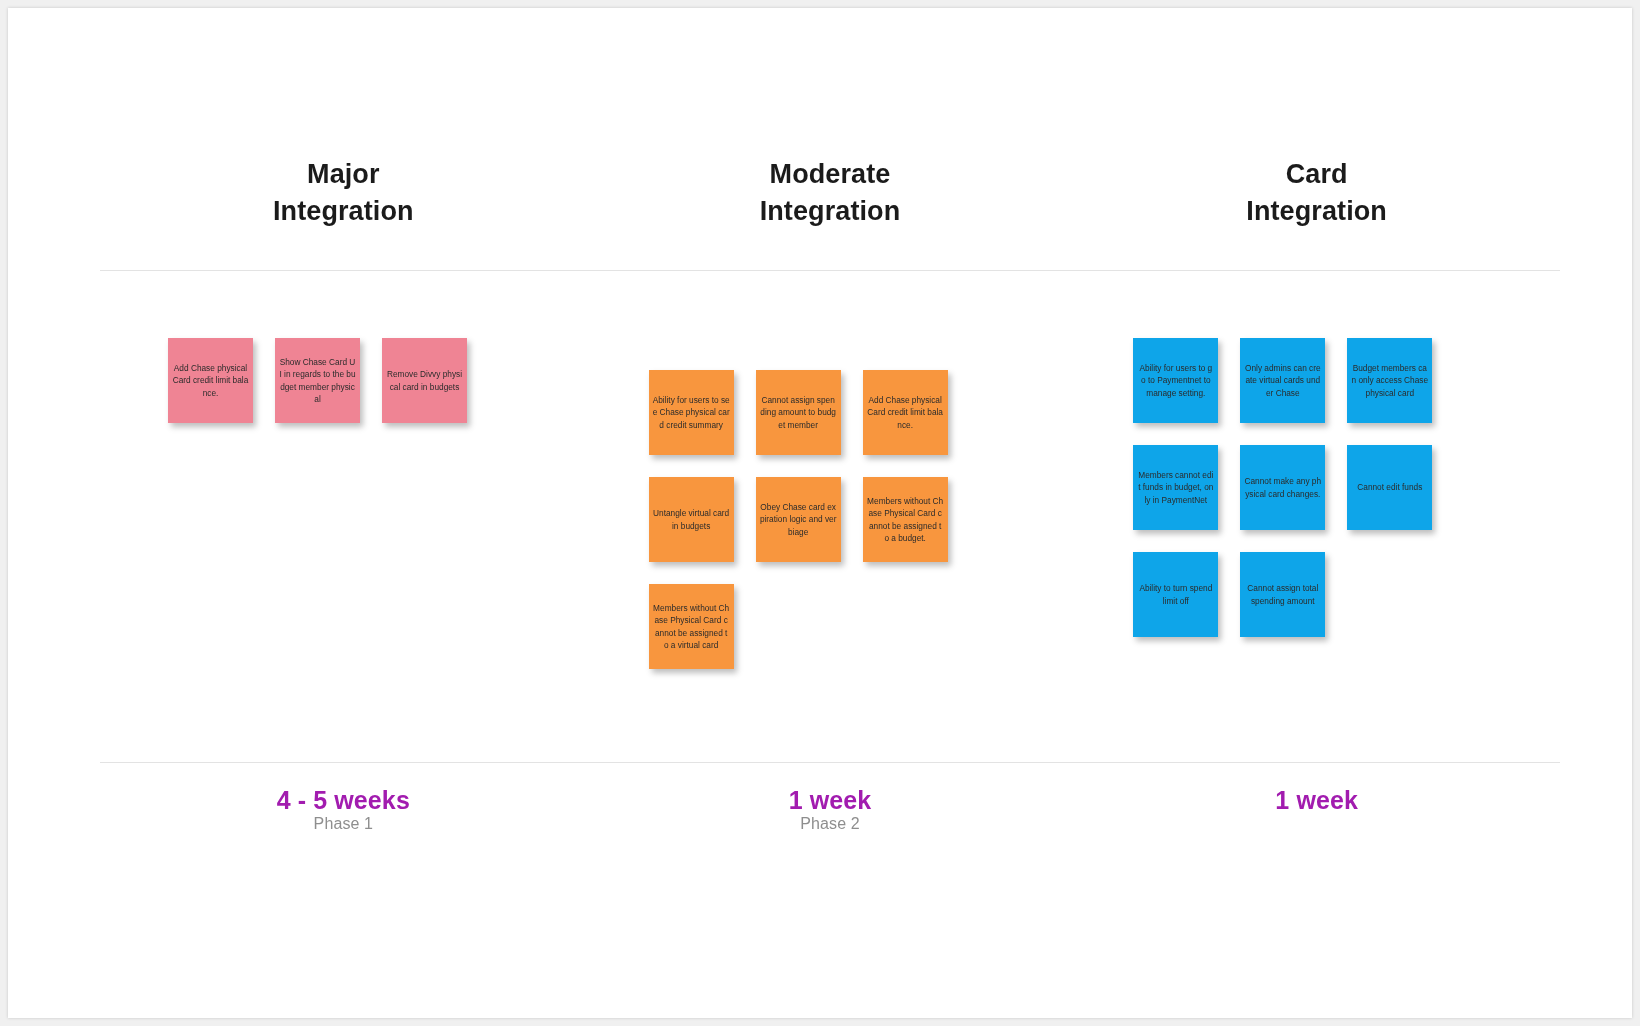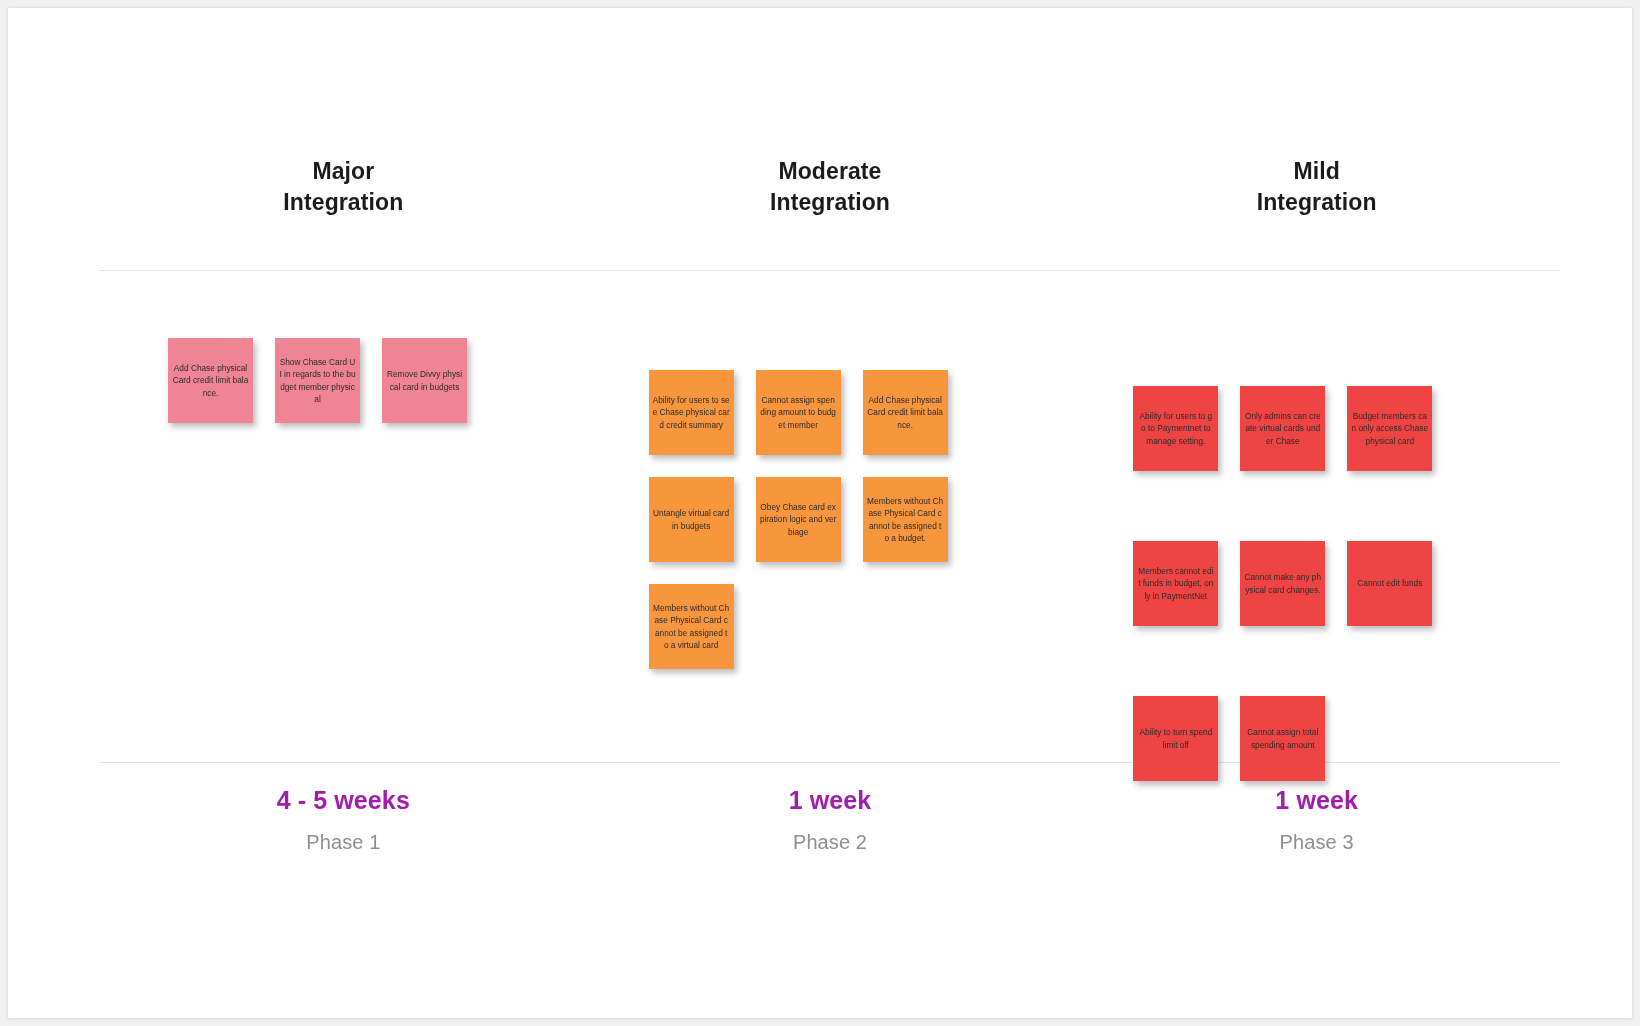--- a/index.html
+++ b/index.html
@@ -44,21 +44,21 @@
     width: 33.3333%;
     position: relative;
   }
 
   .col-header {
     position: absolute;
     top: 148px;
     left: 0;
     width: 100%;
     text-align: center;
-    font-size: 23px;
+    font-size: 27px;
     font-weight: bold;
     color: #1b1b1b;
     line-height: 1.36;
     letter-spacing: 0.1px;
   }
 
   .notes {
     position: absolute;
     top: 318px;
     left: 0;
@@ -92,38 +92,37 @@
     word-break: break-all;
     overflow-wrap: anywhere;
     hyphens: none;
   }
   .note span {
     display: block;
     width: 100%;
   }
   .note-pink   { background: #ef8494; }
   .note-orange { background: #f8963e; }
-  .note-yellow { background: #ef4444; margin-top: 48px; }
+  .note-yellow { background: #0ea5e9; }
 
   .col-footer {
     position: absolute;
     top: 778px;
     left: 0;
     width: 100%;
     text-align: center;
   }
   .footer-duration {
     font-size: 25px;
     font-weight: bold;
     color: #a21caf;
     letter-spacing: 0.1px;
   }
   .footer-phase {
-    margin-top: 16px;
-    font-size: 20px;
+    font-size: 16px;
     color: #8e8e8e;
     letter-spacing: 0.1px;
   }
 </style>
 </head>
 <body>
 
 <div class="board">
 
   <div class="divider divider-top"></div>
@@ -182,21 +181,21 @@
           </div>
       </div>
       <div class="col-footer">
         <div class="footer-duration">1 week</div>
         <div class="footer-phase">Phase 2</div>
       </div>
     </div>
 
     <div class="column col-mild">
       <div class="col-header">
-        <div>Mild</div>
+        <div>Card</div>
         <div>Integration</div>
       </div>
       <div class="notes">
         <div class="note note-yellow">
             <span>Ability for users to go to Paymentnet to manage setting.</span>
           </div>
         <div class="note note-yellow">
             <span>Only admins can create virtual cards under Chase</span>
           </div>
         <div class="note note-yellow">
@@ -213,18 +212,17 @@
           </div>
         <div class="note note-yellow">
             <span>Ability to turn spend limit off</span>
           </div>
         <div class="note note-yellow">
             <span>Cannot assign total spending amount</span>
           </div>
       </div>
       <div class="col-footer">
         <div class="footer-duration">1 week</div>
-        <div class="footer-phase">Phase 3</div>
       </div>
     </div>
 
   </div>
 </div>
 
 </body></html>

